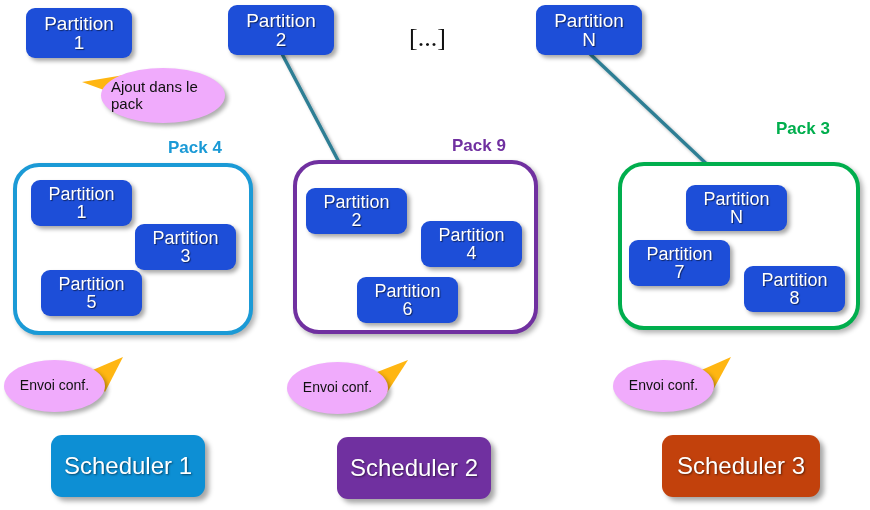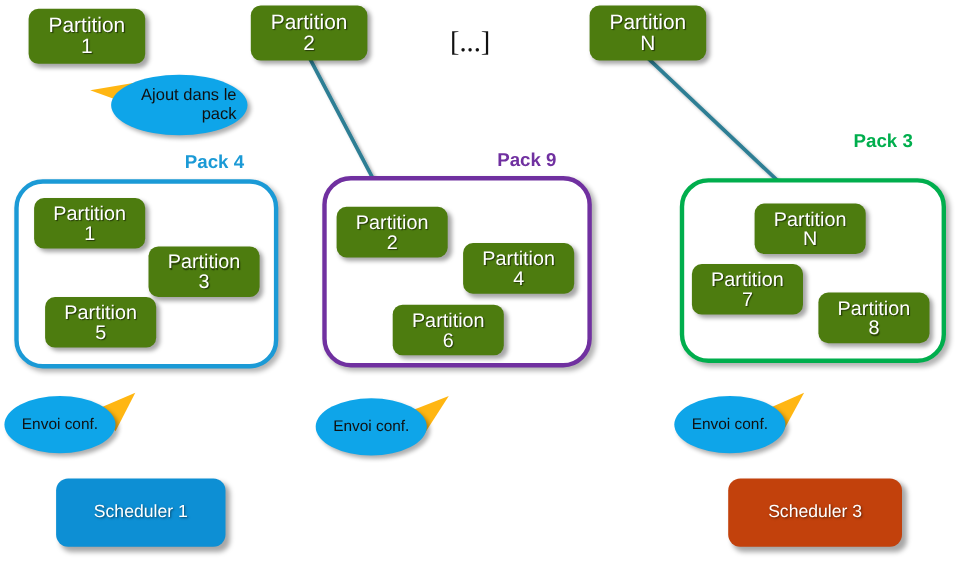--- a/index.html
+++ b/index.html
@@ -18,21 +18,21 @@
     position:absolute;
     left:0; top:0;
     width:870px; height:510px;
     pointer-events:none;
   }
 
   
   .partition{
     position:absolute;
     box-sizing:border-box;
-    background:#4d7c0f;
+    background:#1d4ed8;
     border-radius:9px;
     color:#ffffff;
     text-align:center;
     display:flex;
     flex-direction:column;
     align-items:center;
     justify-content:center;
     line-height:1.02;
     font-size:19px;
     text-shadow:1px 1px 1px rgba(0,0,0,.55);
@@ -69,45 +69,45 @@
 
   
   .scheduler{
     position:absolute;
     box-sizing:border-box;
     border-radius:11px;
     color:#ffffff;
     display:flex;
     align-items:center;
     justify-content:center;
-    font-size:16px;
+    font-size:24px;
     text-shadow:1px 1px 2px rgba(0,0,0,.5);
     box-shadow:4px 4px 5px rgba(0,0,0,.35);
     z-index:4;
   }
   .sched-1{background:#0d8fd4;}
   .sched-2{background:#7030a0;}
   .sched-3{background:#c2410c;}
 
   
   .callout{
     position:absolute;
     z-index:7;
   }
   .callout .bubble{
     position:absolute;
     left:0; top:0;
     box-sizing:border-box;
-    background:#0ea5e9;
+    background:#f0abfc;
     border-radius:50%;
     color:#101010;
     display:flex;
     align-items:center;
     justify-content:center;
-    text-align:right;
+    text-align:left;
     font-size:15px;
     line-height:1.12;
     padding:0 10px;
     box-shadow:3px 3px 4px rgba(0,0,0,.32);
   }
 
   
   .ellipsis{
     position:absolute;
     font-size:26px;
@@ -236,18 +236,21 @@
   </div>
 
   <div class="callout" style="left:613px; top:360px; width:101px; height:52px;">
     <div class="bubble" style="width:101px; height:52px; font-size:14px;">Envoi conf.</div>
   </div>
 
   <div class="scheduler sched-1" style="left:51px; top:435px; width:154px; height:62px;">
     <span>Scheduler 1</span>
   </div>
 
+  <div class="scheduler sched-2" style="left:337px; top:437px; width:154px; height:62px;">
+    <span>Scheduler 2</span>
+  </div>
 
   <div class="scheduler sched-3" style="left:662px; top:435px; width:158px; height:62px;">
     <span>Scheduler 3</span>
   </div>
 
 </div>
 
 </body></html>

